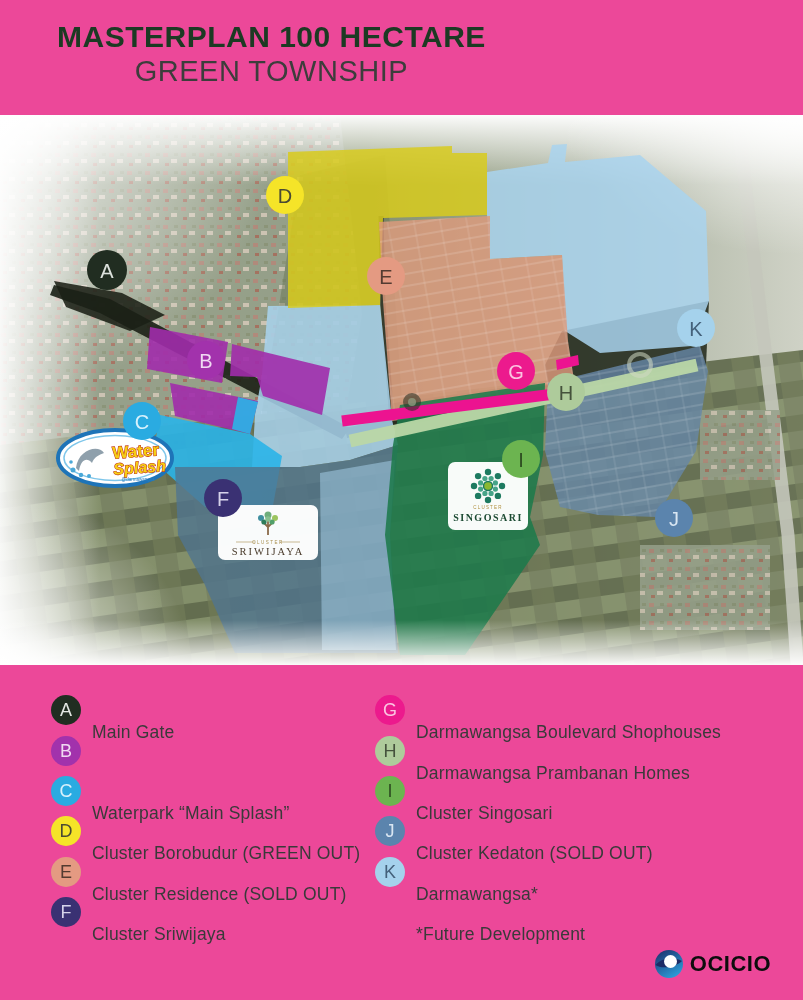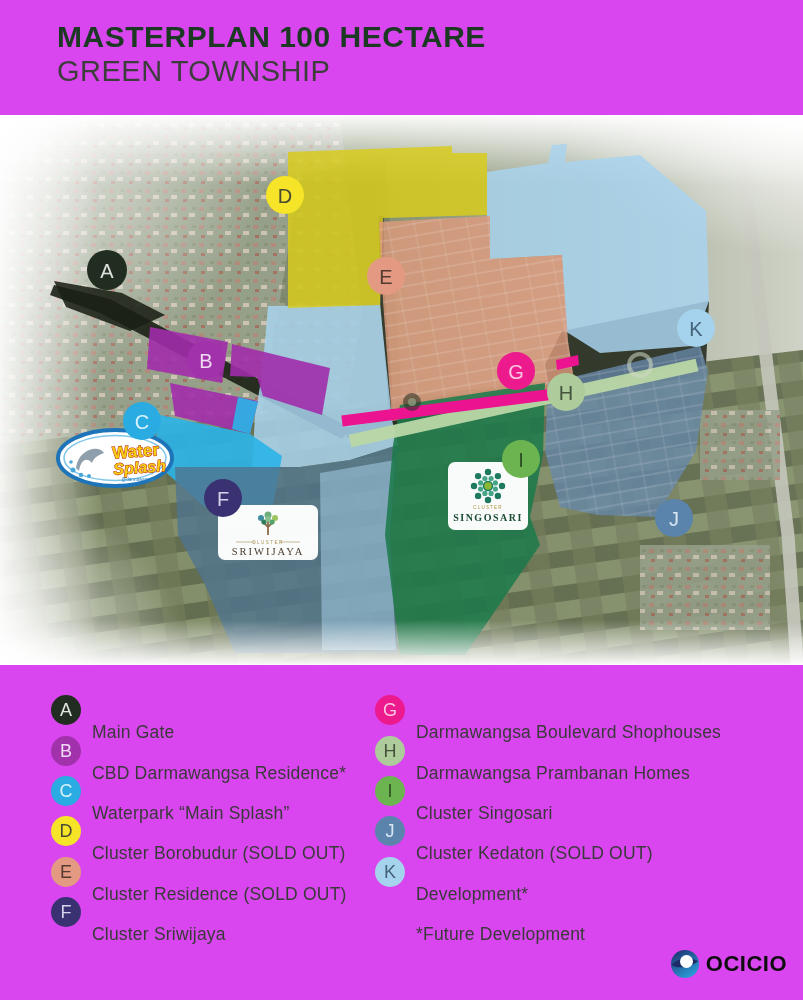--- a/index.html
+++ b/index.html
@@ -1,47 +1,47 @@
 <!DOCTYPE html>
 <html><head>
 <meta charset="utf-8">
 <style>
   html,body{margin:0;padding:0;background:#ffffff;}
-  .page{position:relative;width:803px;height:1000px;background:#d946ef;overflow:hidden;
+  .page{position:relative;width:803px;height:1000px;background:#ec4899;overflow:hidden;
         font-family:"Liberation Sans", sans-serif;}
   
   .header{position:absolute;left:57px;top:20px;}
   .title{font-size:30px;font-weight:bold;letter-spacing:.5px;line-height:34px;}
   .subtitle{font-size:29px;font-weight:400;letter-spacing:.5px;line-height:34px;}
   
   .map{position:absolute;left:0;top:115px;width:803px;height:550px;}
   .map svg{display:block;}
   .marker text{font-size:20px;text-anchor:middle;dominant-baseline:central;}
   .logo-serif{font-family:"Liberation Serif", serif;}
   
   .legend{position:absolute;top:690px;left:0;width:803px;}
   .legend-col{position:absolute;top:0;}
   .lrow{display:flex;align-items:center;height:40.4px;}
   .lcirc{width:30px;height:30px;border-radius:50%;flex:0 0 30px;display:flex;
          align-items:center;justify-content:center;margin-right:11px;}
   .lcirc.spacer{background:transparent !important;}
   .lletter{font-size:18px;line-height:1;}
   .llabel{font-size:17.5px;color:#3a3a3a;letter-spacing:.2px;white-space:nowrap;margin-top:45px;}
   
-  .footer{position:absolute;right:16px;top:948px;display:flex;align-items:center;gap:5px;}
+  .footer{position:absolute;right:32px;top:948px;display:flex;align-items:center;gap:5px;}
   .brand-text{font-size:22px;font-weight:800;color:#0d0d0d;letter-spacing:.5px;}
 </style>
 </head>
 <body>
 
 <div class="page">
 
   <div class="header">
     <div class="title" style="color: rgb(28, 58, 35);">MASTERPLAN 100 HECTARE</div>
-    <div class="subtitle" style="color: rgb(61, 61, 60);">GREEN TOWNSHIP</div>
+    <div class="subtitle" style="color: rgb(61, 61, 60); text-align: center;">GREEN TOWNSHIP</div>
   </div>
 
   <div class="map">
   <svg width="803" height="550" viewBox="0 0 803 550">
     <defs>
       <linearGradient id="baseGrad" x1="0" y1="0" x2="1" y2="0">
         <stop offset="0" stop-color="#9aa38e"></stop>
             <stop offset="0.45" stop-color="#84906f"></stop>
         <stop offset="0.75" stop-color="#aab2a0"></stop>
             <stop offset="1" stop-color="#cfd2c6"></stop>
@@ -247,33 +247,32 @@
       <div class="lrow">
         <span class="lcirc" style="background-color: rgb(33, 45, 33);">
             <span class="lletter" style="color: rgb(227, 231, 227);">A</span>
           </span>
         <span class="llabel">Main Gate</span>
         </div>
       <div class="lrow">
         <span class="lcirc" style="background-color: rgb(162, 50, 172);">
             <span class="lletter" style="color: rgb(240, 217, 242);">B</span>
           </span>
-        <span class="llabel">CBD Darmawangsa Residence*</span>
         </div>
       <div class="lrow">
         <span class="lcirc" style="background-color: rgb(42, 171, 225);">
             <span class="lletter" style="color: rgb(216, 241, 252);">C</span>
           </span>
         <span class="llabel">Waterpark “Main Splash”</span>
         </div>
       <div class="lrow">
         <span class="lcirc" style="background-color: rgb(245, 228, 40);">
             <span class="lletter" style="color: rgb(74, 74, 51);">D</span>
           </span>
-        <span class="llabel">Cluster Borobudur (SOLD OUT)</span>
+        <span class="llabel">Cluster Borobudur (GREEN OUT)</span>
         </div>
       <div class="lrow">
         <span class="lcirc" style="background-color: rgb(228, 154, 130);">
             <span class="lletter" style="color: rgb(83, 59, 49);">E</span>
           </span>
         <span class="llabel">Cluster Residence (SOLD OUT)</span>
         </div>
       <div class="lrow">
         <span class="lcirc" style="background-color: rgb(58, 49, 115);">
             <span class="lletter" style="color: rgb(214, 210, 234);">F</span>
@@ -303,21 +302,21 @@
       <div class="lrow">
         <span class="lcirc" style="background-color: rgb(91, 132, 173);">
             <span class="lletter" style="color: rgb(217, 230, 242);">J</span>
           </span>
         <span class="llabel">Cluster Kedaton (SOLD OUT)</span>
         </div>
       <div class="lrow">
         <span class="lcirc" style="background-color: rgb(165, 210, 236);">
             <span class="lletter" style="color: rgb(68, 97, 122);">K</span>
           </span>
-        <span class="llabel">Development*</span>
+        <span class="llabel">Darmawangsa*</span>
         </div>
       <div class="lrow">
         <span class="lcirc spacer"></span>
         <span class="llabel">*Future Development</span>
         </div>
     </div>
   </div>
 
   <div class="footer">
     <svg width="32" height="32" viewBox="0 0 32 32">

